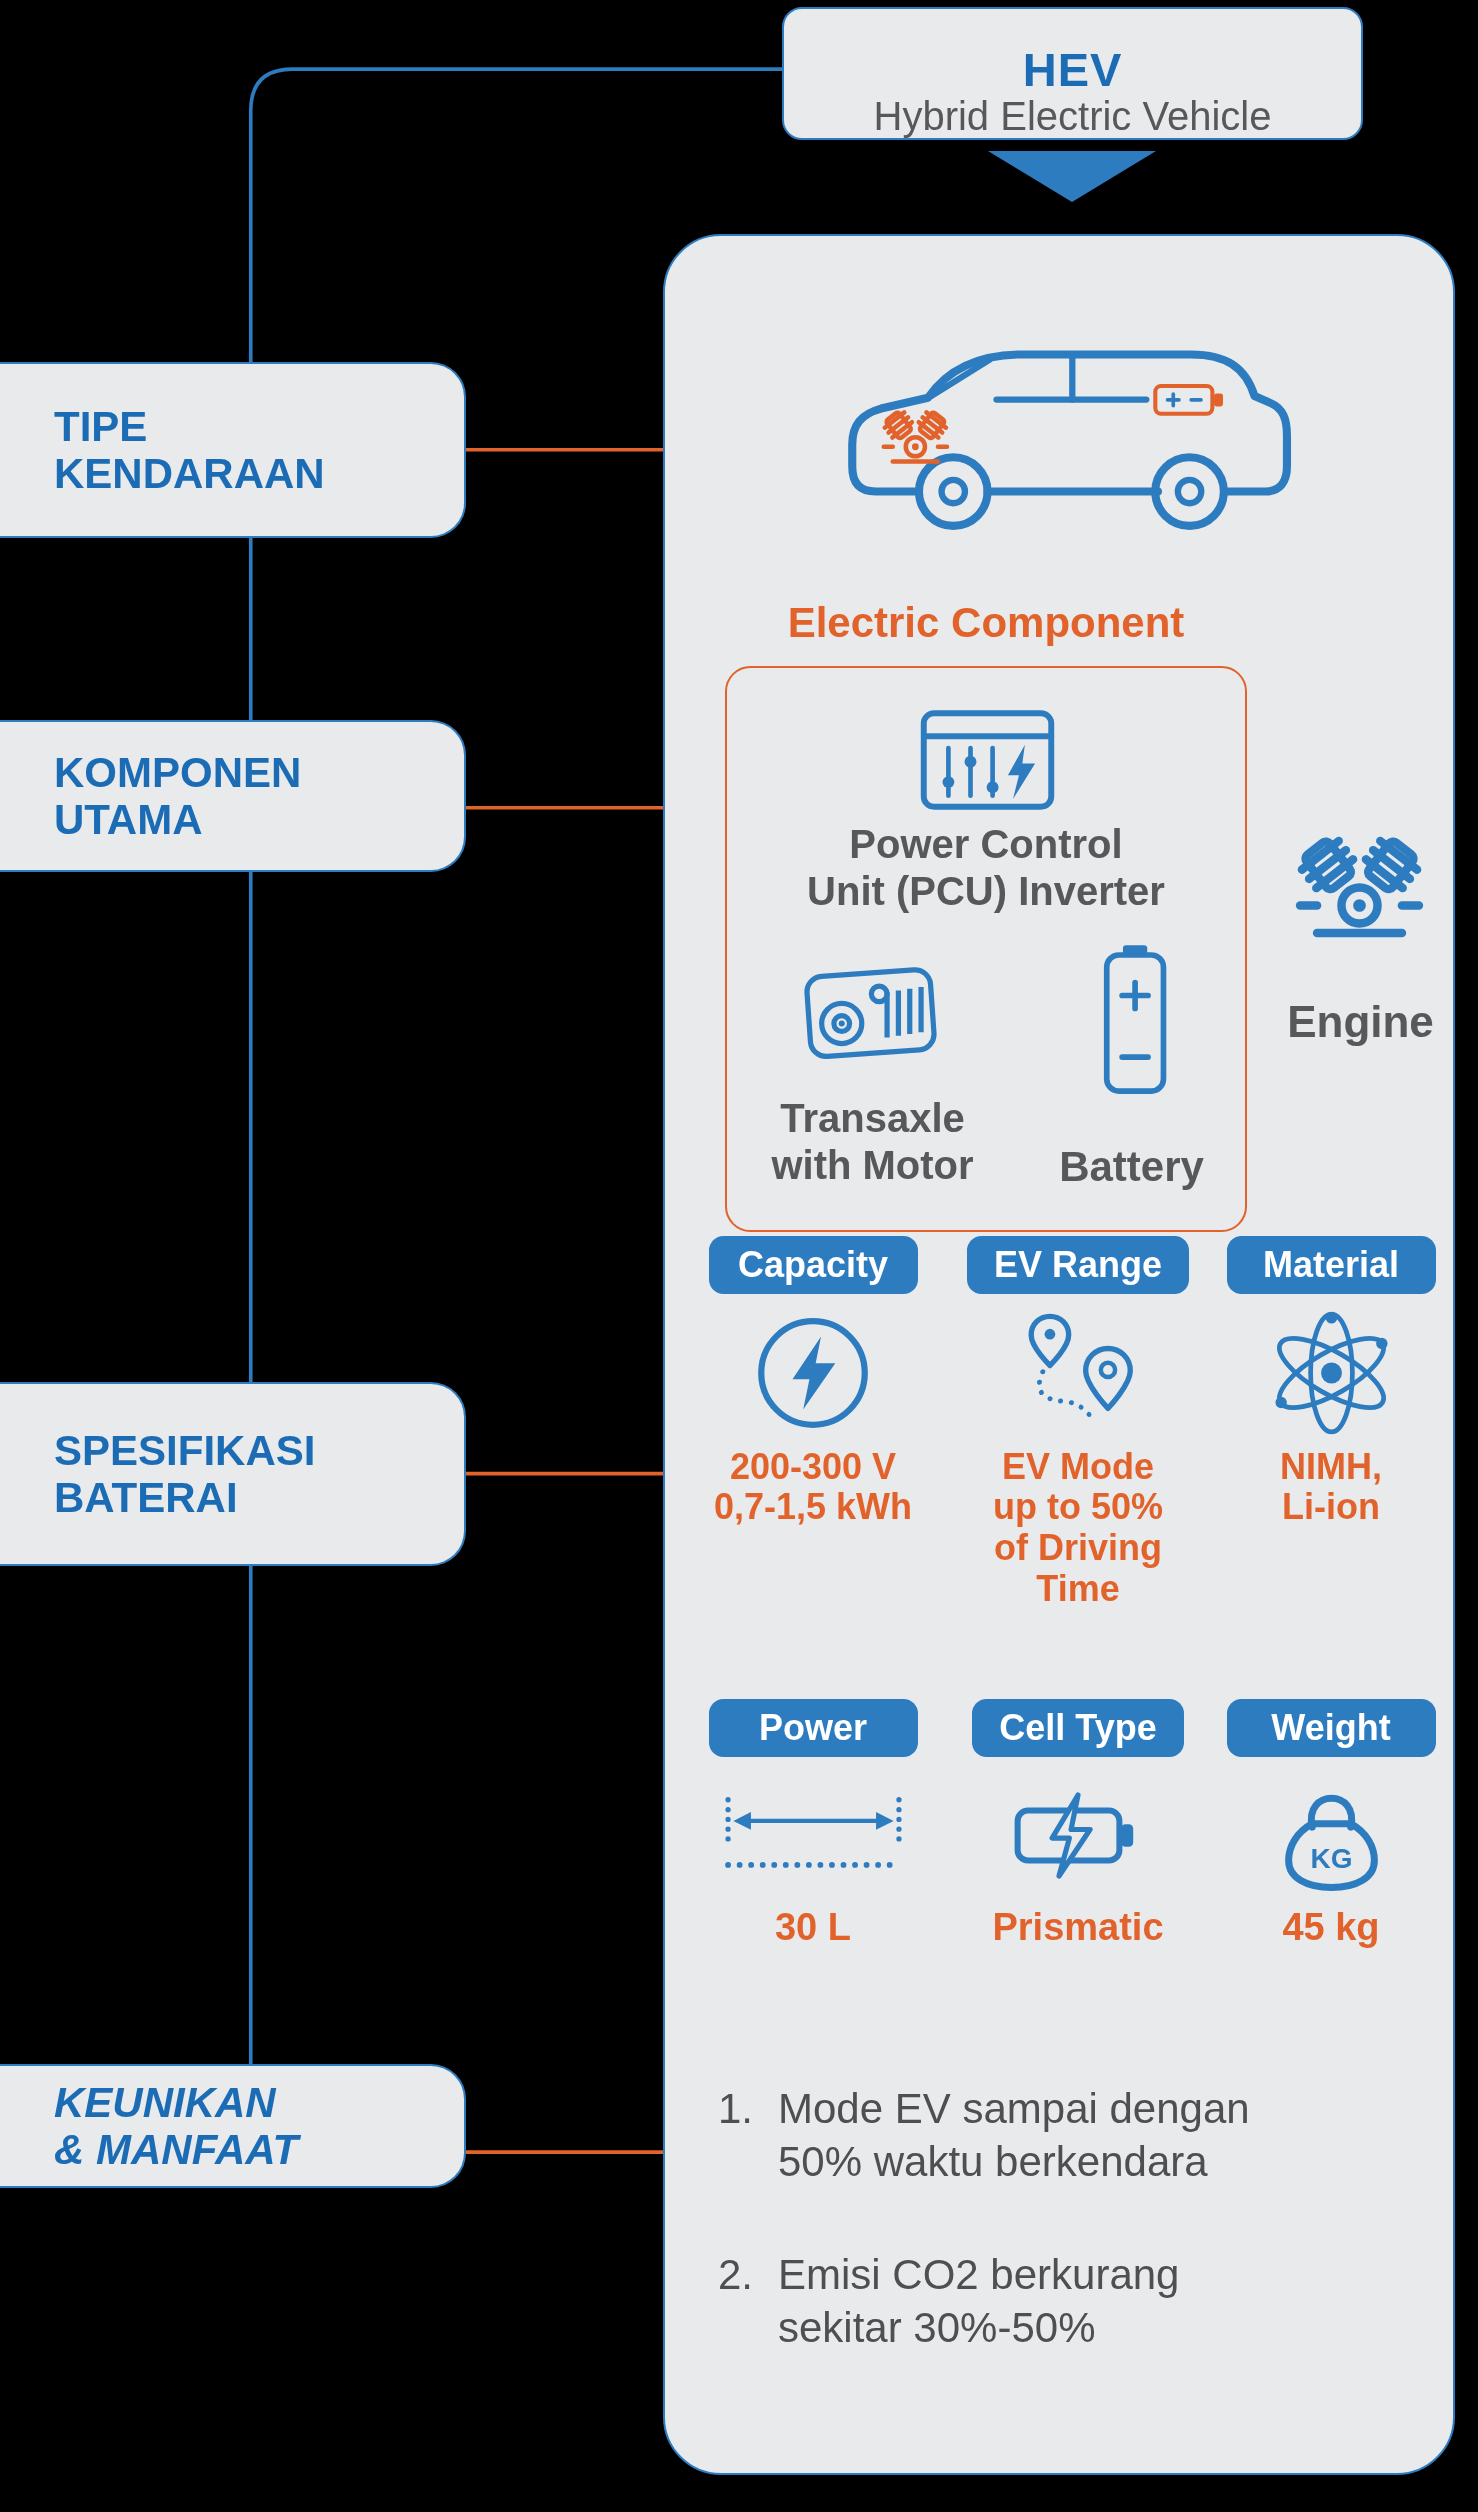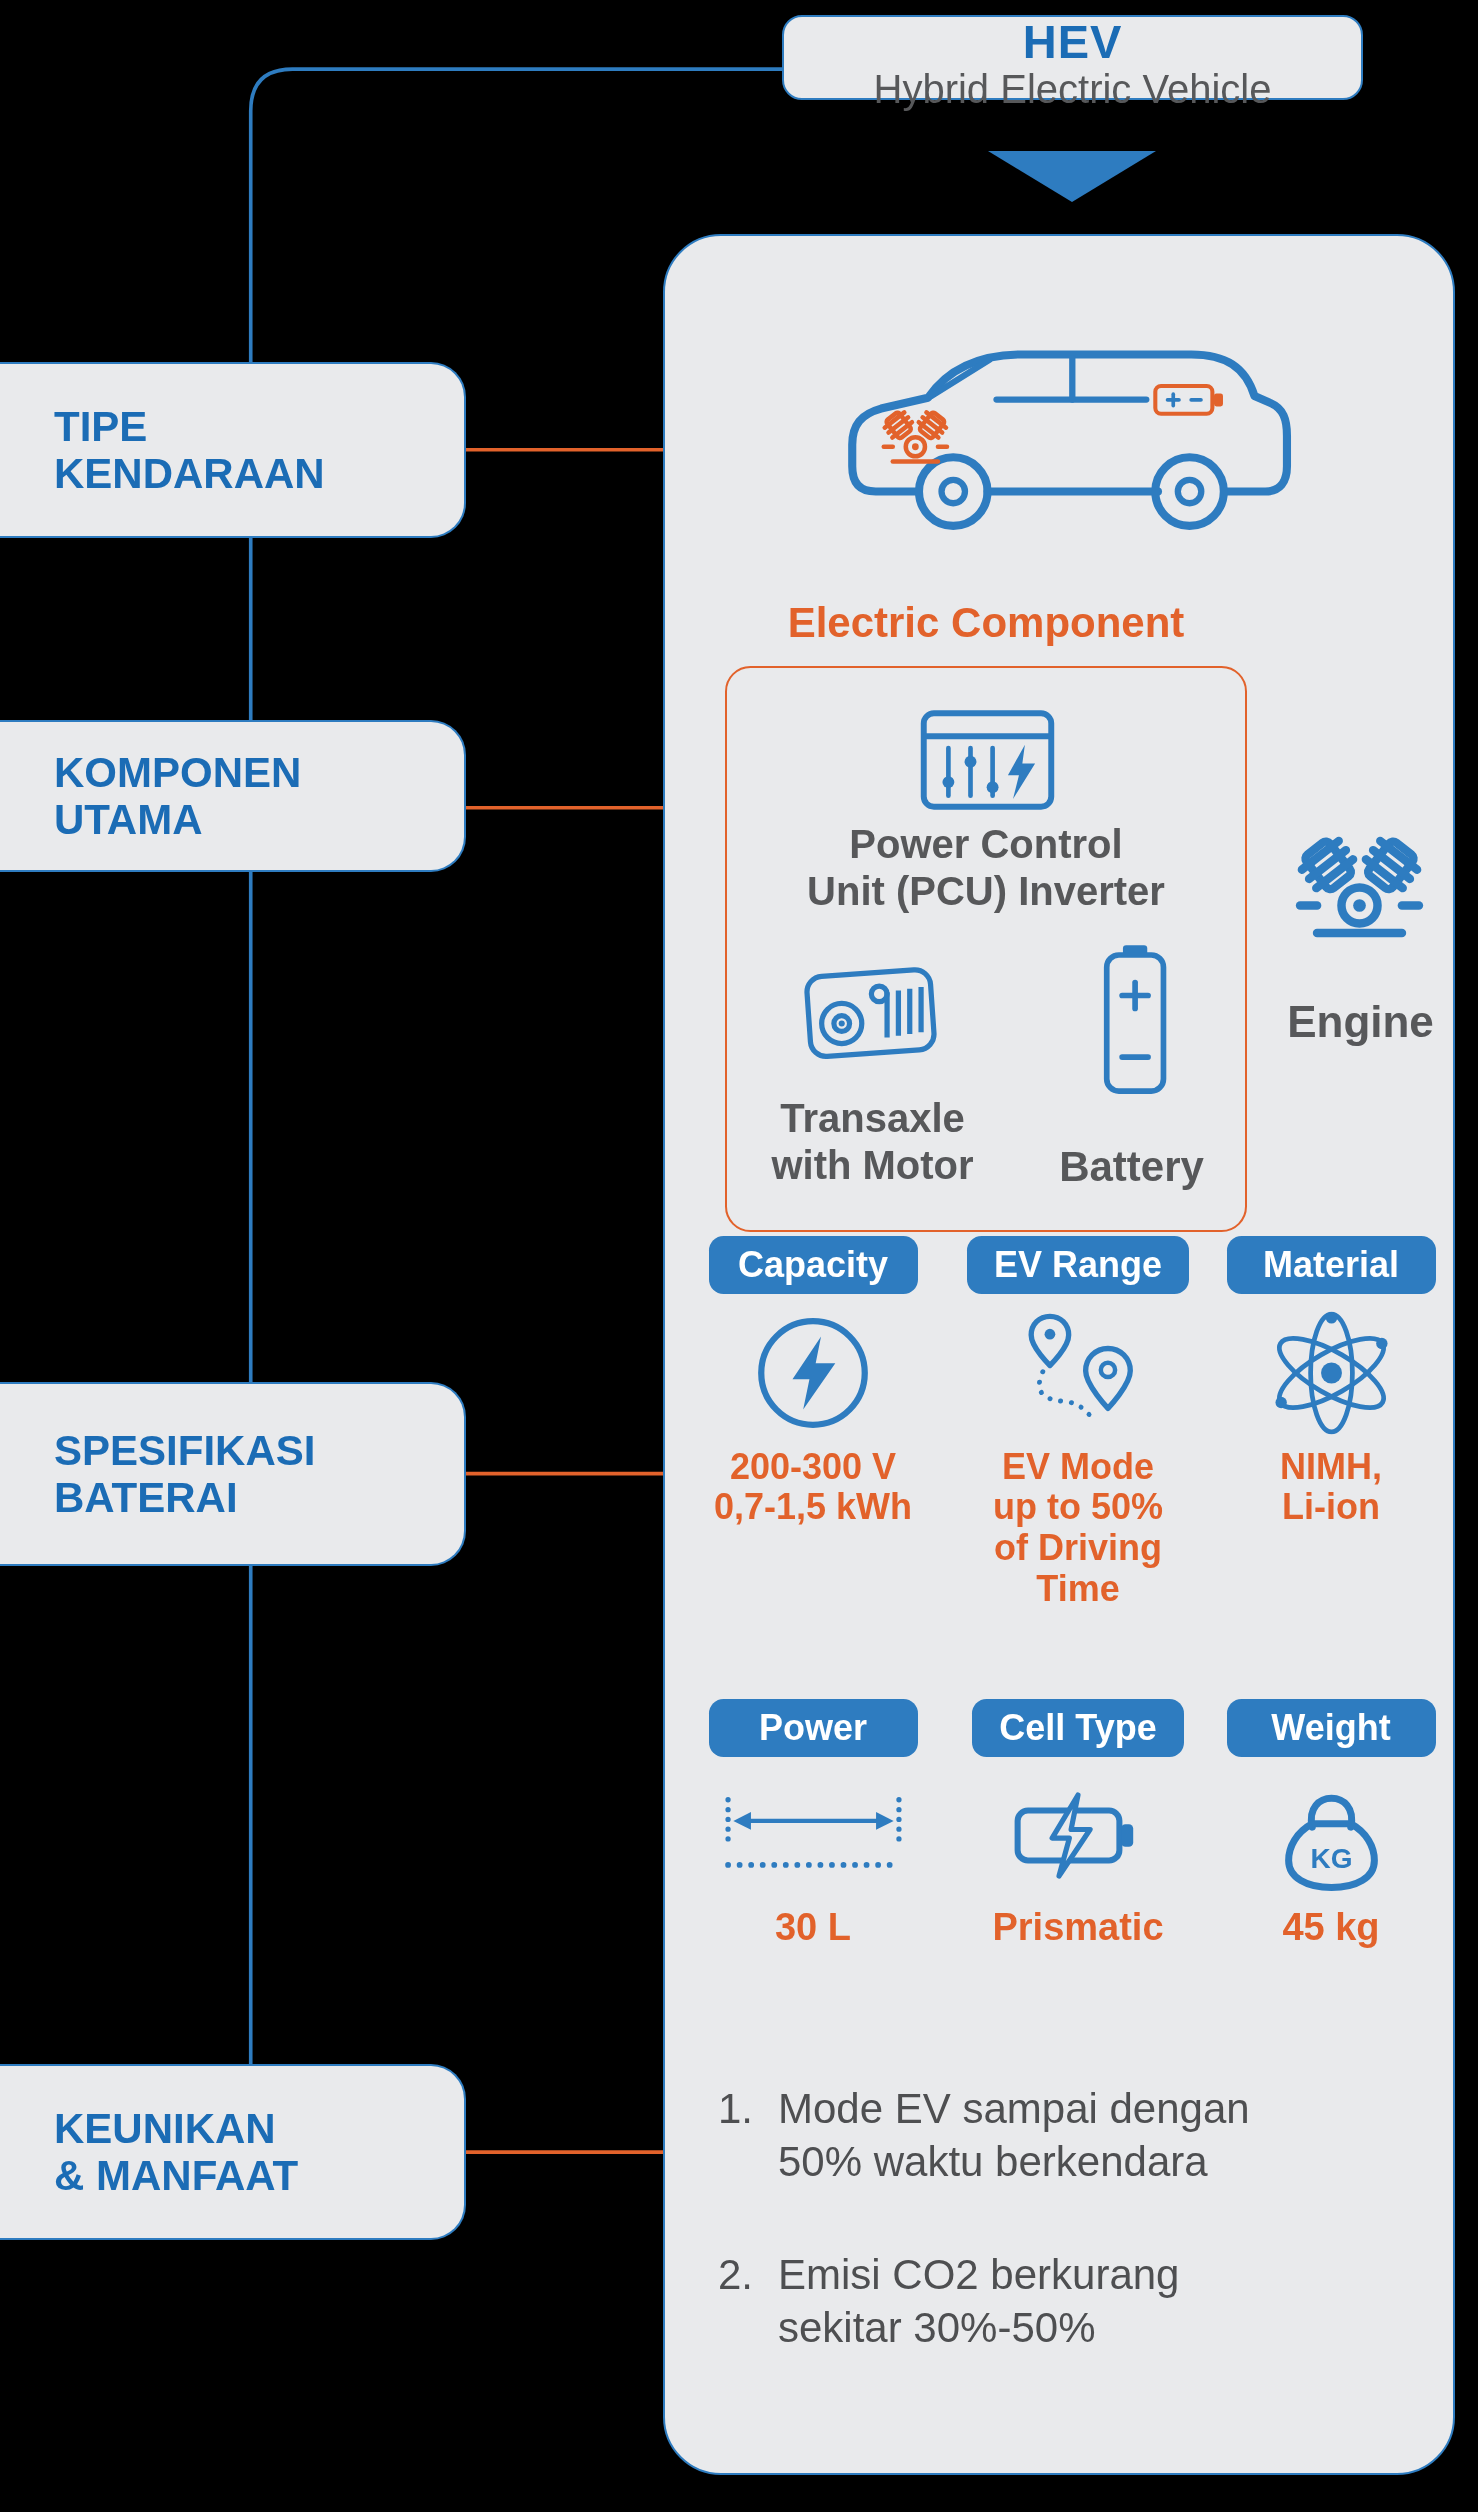--- a/index.html
+++ b/index.html
@@ -12,41 +12,41 @@
   }
   *{box-sizing:border-box;margin:0;padding:0;}
   body{margin:0;background:#000;}
   .stage{position:relative;width:1478px;height:2512px;background:#000;
          font-family:"Liberation Sans",sans-serif;overflow:hidden;}
   svg text{font-family:"Liberation Sans",sans-serif;}
   .pre{white-space:pre-line;}
 
   .connectors{position:absolute;left:0;top:0;width:1478px;height:2512px;}
 
-  .header-box{position:absolute;left:782px;top:7.3px;width:581px;height:85px;
+  .header-box{position:absolute;left:782px;top:7.3px;width:581px;height:133px;
     background:var(--panel);border:2.7px solid var(--blue);border-radius:20px;
-    display:flex;flex-direction:column;align-items:center;justify-content:flex-start;margin-top:8px;}
+    display:flex;flex-direction:column;align-items:center;justify-content:flex-end;}
   .header-title{font-size:47px;font-weight:bold;color:var(--blue-text);letter-spacing:0.9px;line-height:1.05;}
   .header-subtitle{font-size:40px;color:var(--dark);line-height:1.1;}
 
   .down-arrow{position:absolute;left:988px;top:151px;width:0;height:0;
     border-left:84px solid transparent;border-right:84px solid transparent;
     border-top:51px solid var(--blue);}
 
   .main-panel{position:absolute;left:663px;top:234px;width:792px;height:2241px;
     background:var(--panel);border:2.7px solid var(--blue);border-radius:58px;}
 
   .side-box{position:absolute;left:0;width:466px;background:var(--panel);
     border:2.7px solid var(--blue);border-left:none;border-radius:0 35px 35px 0;
     display:flex;align-items:center;padding-left:54px;
     color:var(--blue-text);font-weight:bold;font-size:42px;line-height:1.12;}
   .sb1{top:362px;height:176px;}
   .sb2{top:720px;height:152px;}
   .sb3{top:1382px;height:184px;}
-  .sb4{top:2064px;height:176px;}
+  .sb4{top:2064px;height:124px;font-style:italic;}
 
   .car{position:absolute;left:171px;top:78px;width:469px;height:218px;color:var(--blue);}
   .car svg{width:100%;height:100%;}
 
   .ec-title{position:absolute;left:60px;top:363px;width:522px;text-align:center;
     color:var(--orange);font-weight:bold;font-size:42px;}
   .ec-box{position:absolute;left:60px;top:430px;width:522px;height:566px;
     border:2.7px solid var(--orange);border-radius:25.4px;}
   .ec-box .icon{position:absolute;color:var(--blue);}
   .pcu-icon{left:190px;top:41px;width:141px;height:102px;}

